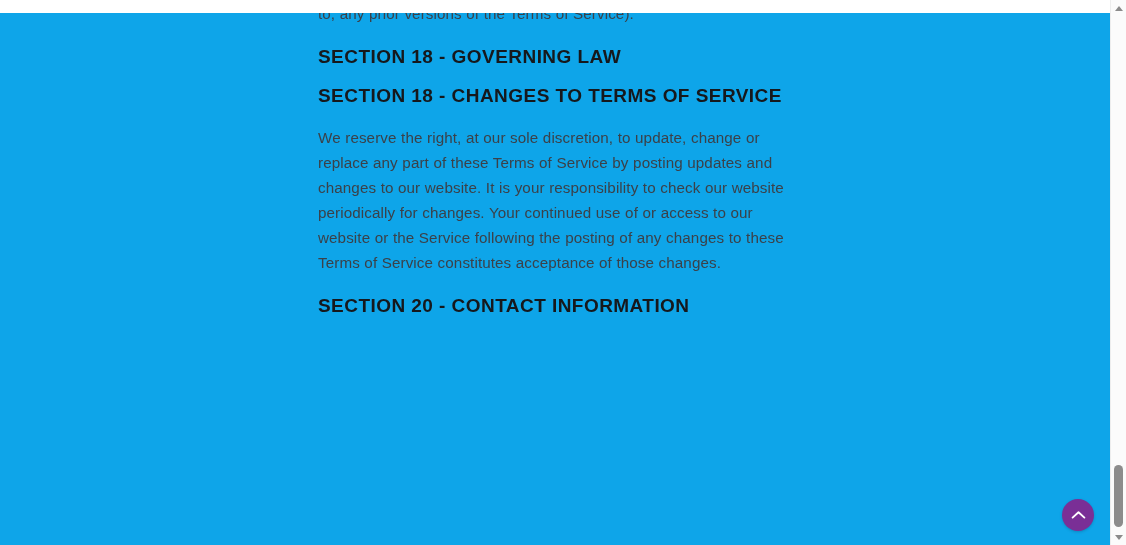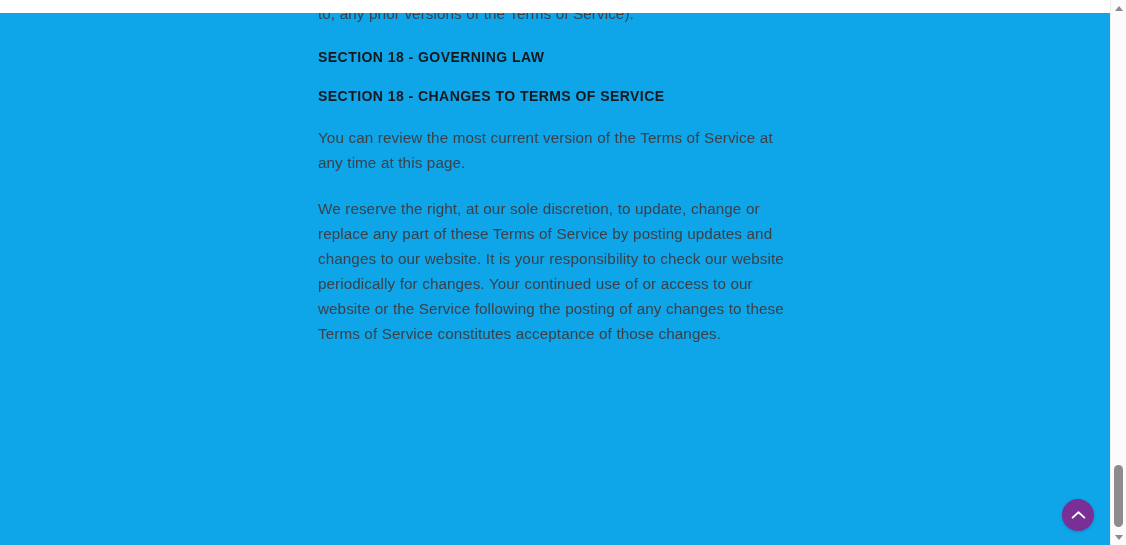--- a/index.html
+++ b/index.html
@@ -49,21 +49,21 @@
     font-weight: 400;
     word-spacing: 0.2px;
   }
 
   p.body-text.first {
     margin-bottom: 21px;
   }
 
   h3.section-heading {
     margin: 0 0 19px 0;
-    font-size: 14px;
+    font-size: 19px;
     line-height: 20px;
     font-weight: 700;
     color: #16181c;
     letter-spacing: 0.45px;
   }
 
   
   .scroll-top-btn {
     position: absolute;
     right: 32px;
@@ -134,24 +134,24 @@
     <div class="content">
 
       <p class="body-text first">to, any prior versions of the Terms of Service).</p>
 
 
       <h3 class="section-heading">SECTION 18 - GOVERNING LAW</h3>
 
 
       <h3 class="section-heading">SECTION 18 - CHANGES TO TERMS OF SERVICE</h3>
 
-      <p class="body-text">You can review the most current version of the Terms of Service at any time at this page.</p>
 
       <p class="body-text">We reserve the right, at our sole discretion, to update, change or replace any part of these Terms of Service by posting updates and changes to our website. It is your responsibility to check our website periodically for changes. Your continued use of or access to our website or the Service following the posting of any changes to these Terms of Service constitutes acceptance of those changes.</p>
 
+      <h3 class="section-heading">SECTION 20 - CONTACT INFORMATION</h3>
 
     </div>
   </div>
 </div>
 
 <button class="scroll-top-btn" aria-label="Scroll to top">
   <span>
     <svg width="15" height="10" viewBox="0 0 15 10" aria-hidden="true">
       <path d="M1.6 7.6 L7.5 2.2 L13.4 7.6" fill="none" stroke="#ffffff" stroke-width="1.9" stroke-linecap="round" stroke-linejoin="round"></path>
     </svg>

